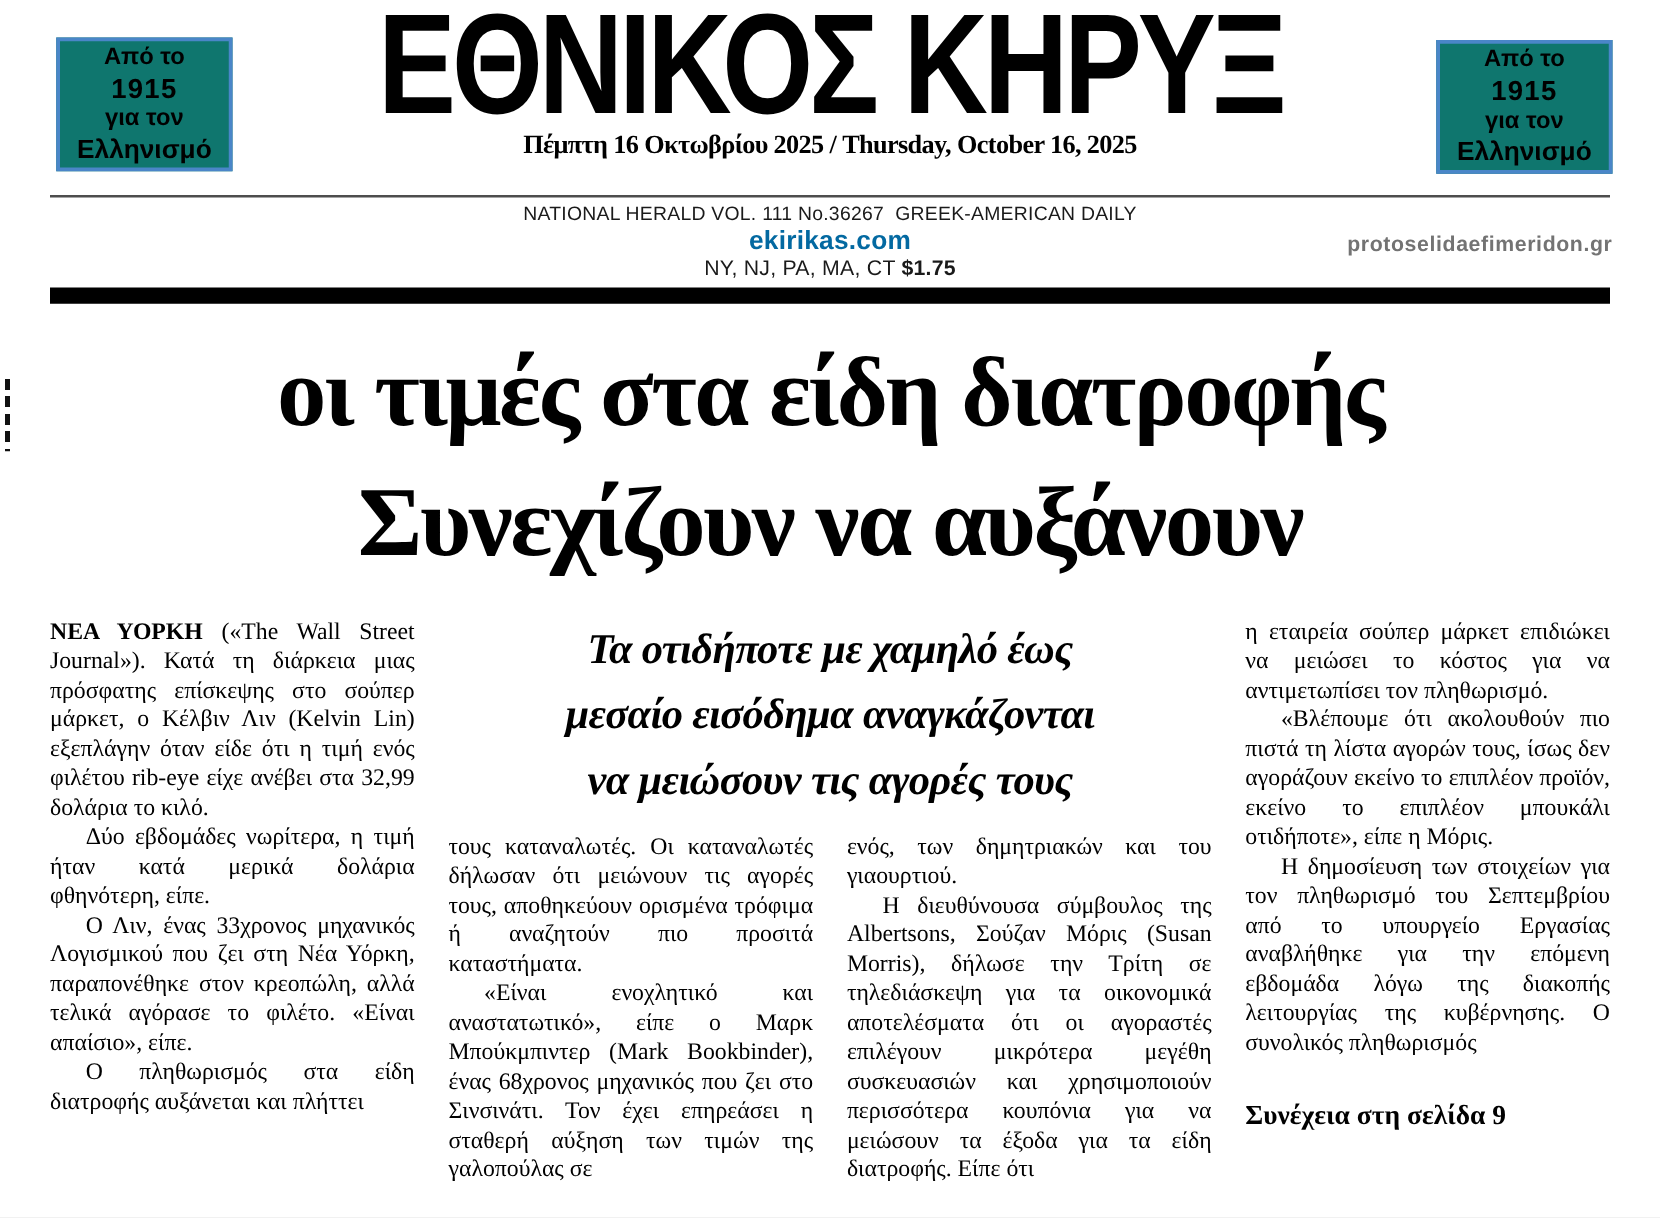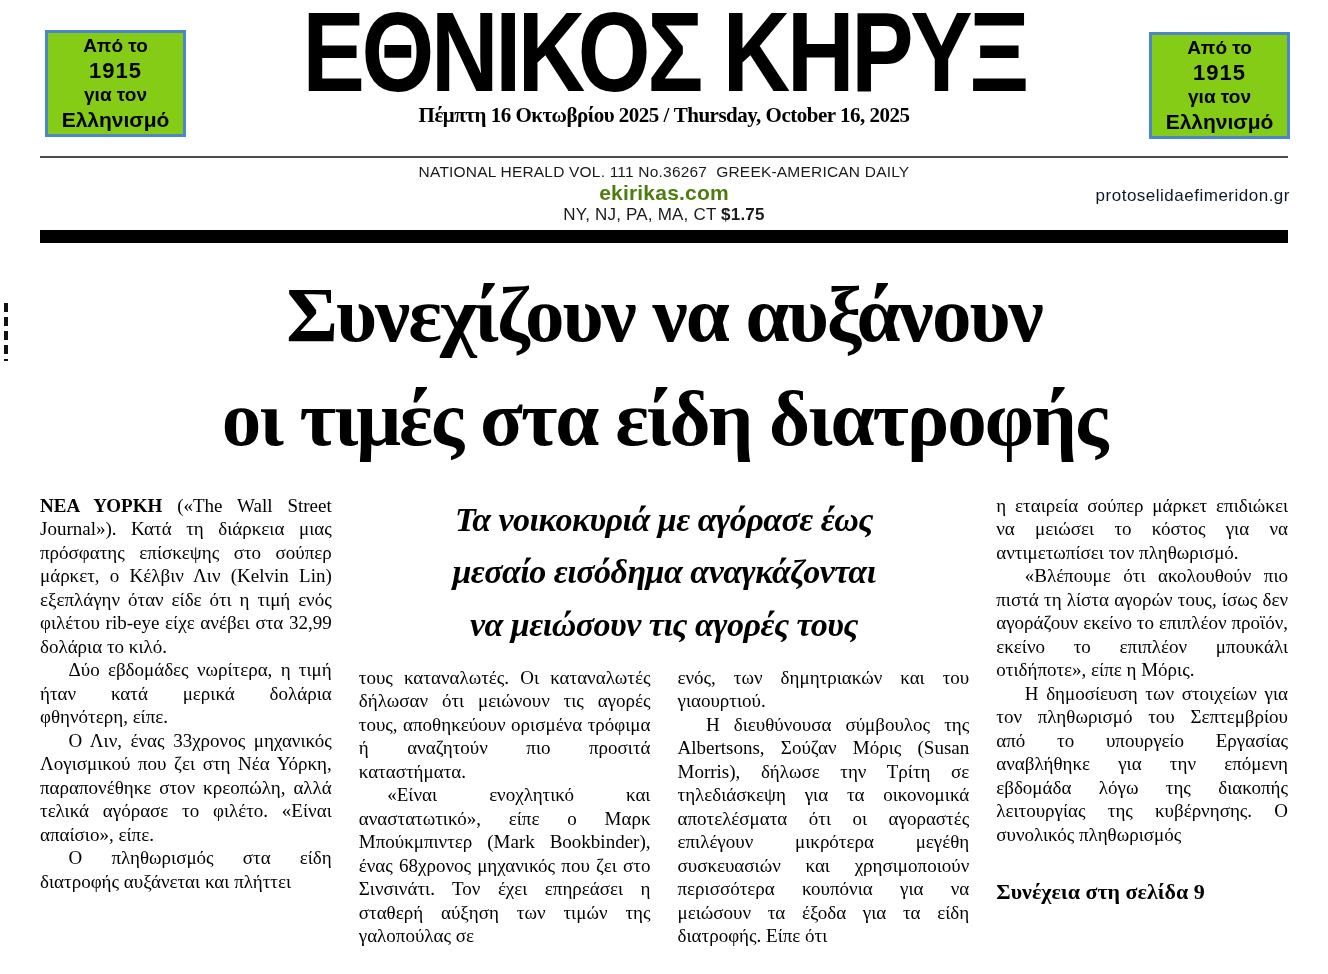--- a/index.html
+++ b/index.html
@@ -12,21 +12,21 @@
     color:#000;
     font-family:"Liberation Serif", serif;
     overflow:hidden;
   }
 
   
   .badge {
     position:absolute; top:30px;
     width:141px; height:107px;
     border:3px solid #4a86c8;
-    background:#84cc16;
+    background:#0f766e;
     display:flex; flex-direction:column;
     align-items:center; justify-content:center;
     font-family:"Liberation Sans", sans-serif;
     font-weight:bold; line-height:1.2;
     text-align:center;
   }
   .badge-left { left:45px; }
   .badge-right { right:38px; top:32px; }
   .badge .b-small { font-size:19px; }
   .badge .b-year  { font-size:22px; letter-spacing:1px; }
@@ -58,31 +58,31 @@
     border-top:2px solid #4d4d4d;
     display:flex; align-items:center;
     padding:5px 0 3px;
     font-family:"Liberation Sans", sans-serif;
     font-size:15.5px;
     color:#1a1a1a;
     letter-spacing:0.2px;
     flex-direction:column;
   }
   .info-left  { flex:1 1 0; text-align:left; white-space:pre; }
-  .info-site  { flex:0 0 auto; font-weight:bold; font-size:21px; color:#4d7c0f; }
+  .info-site  { flex:0 0 auto; font-weight:bold; font-size:21px; color:#0369a1; }
   .info-right { flex:1 1 0; text-align:right; font-size:17px; white-space:pre; }
   .info-price { font-weight:bold; }
 
   .black-bar { margin:2px 40px 0; height:13px; background:#000; }
 
   .watermark {
     position:absolute; right:38px; top:186px;
     font-family:"Liberation Sans", sans-serif;
-    font-weight:normal; font-size:17px;
-    color:#0f172a; letter-spacing:0.5px;
+    font-weight:bold; font-size:17px;
+    color:#737373; letter-spacing:0.5px;
     text-shadow:-2px -2px 0 #fff, 2px -2px 0 #fff, -2px 2px 0 #fff, 2px 2px 0 #fff,
                 0 -2px 0 #fff, 0 2px 0 #fff, -2px 0 0 #fff, 2px 0 0 #fff;
     z-index:6;
   }
 
   .scan-artifact {
     position:absolute; left:4px; top:303px; width:4px; height:58px;
     background:repeating-linear-gradient(to bottom, #111 0 9px, transparent 9px 14px);
   }
 
@@ -155,28 +155,28 @@
   <div class="info-bar">
     <span class="info-left">NATIONAL HERALD VOL. 111 No.36267  GREEK-AMERICAN DAILY</span>
     <span class="info-site">ekirikas.com</span>
     <span class="info-right"><span>NY, NJ, PA, MA, CT </span><span class="info-price">$1.75</span></span>
   </div>
   <div class="black-bar"></div>
   <div class="watermark">protoselidaefimeridon.gr</div>
   <div class="scan-artifact"></div>
 
   <div class="headline">
+    <div>οι τιμές στα είδη διατροφής</div>
     <div>Συνεχίζουν να αυξάνουν</div>
-    <div>οι τιμές στα είδη διατροφής</div>
   </div>
 
   <div class="article">
 
     <div class="subhead">
-      <div>Τα νοικοκυριά με αγόρασε έως</div>
+      <div>Τα οτιδήποτε με χαμηλό έως</div>
       <div>μεσαίο εισόδημα αναγκάζονται</div>
       <div>να μειώσουν τις αγορές τους</div>
     </div>
 
     <div class="col col1">
       <p class="no-indent"><span class="lead">ΝΕΑ ΥΟΡΚΗ</span><span> («The Wall Street Journal»). Κατά τη διάρκεια μιας πρόσφατης επίσκεψης στο σούπερ μάρκετ, ο Κέλβιν Λιν (Kelvin Lin) εξεπλάγην όταν είδε ότι η τιμή ενός φιλέτου rib-eye είχε ανέβει στα 32,99 δολάρια το κιλό.</span></p>
       <p>Δύο εβδομάδες νωρίτερα, η τιμή ήταν κατά μερικά δολάρια φθηνότερη, είπε.</p>
       <p>Ο Λιν, ένας 33χρονος μηχανικός Λογισμικού που ζει στη Νέα Υόρκη, παραπονέθηκε στον κρεοπώλη, αλλά τελικά αγόρασε το φιλέτο. «Είναι απαίσιο», είπε.</p>
       <p>Ο πληθωρισμός στα είδη διατροφής αυξάνεται και πλήττει</p>
     </div>

